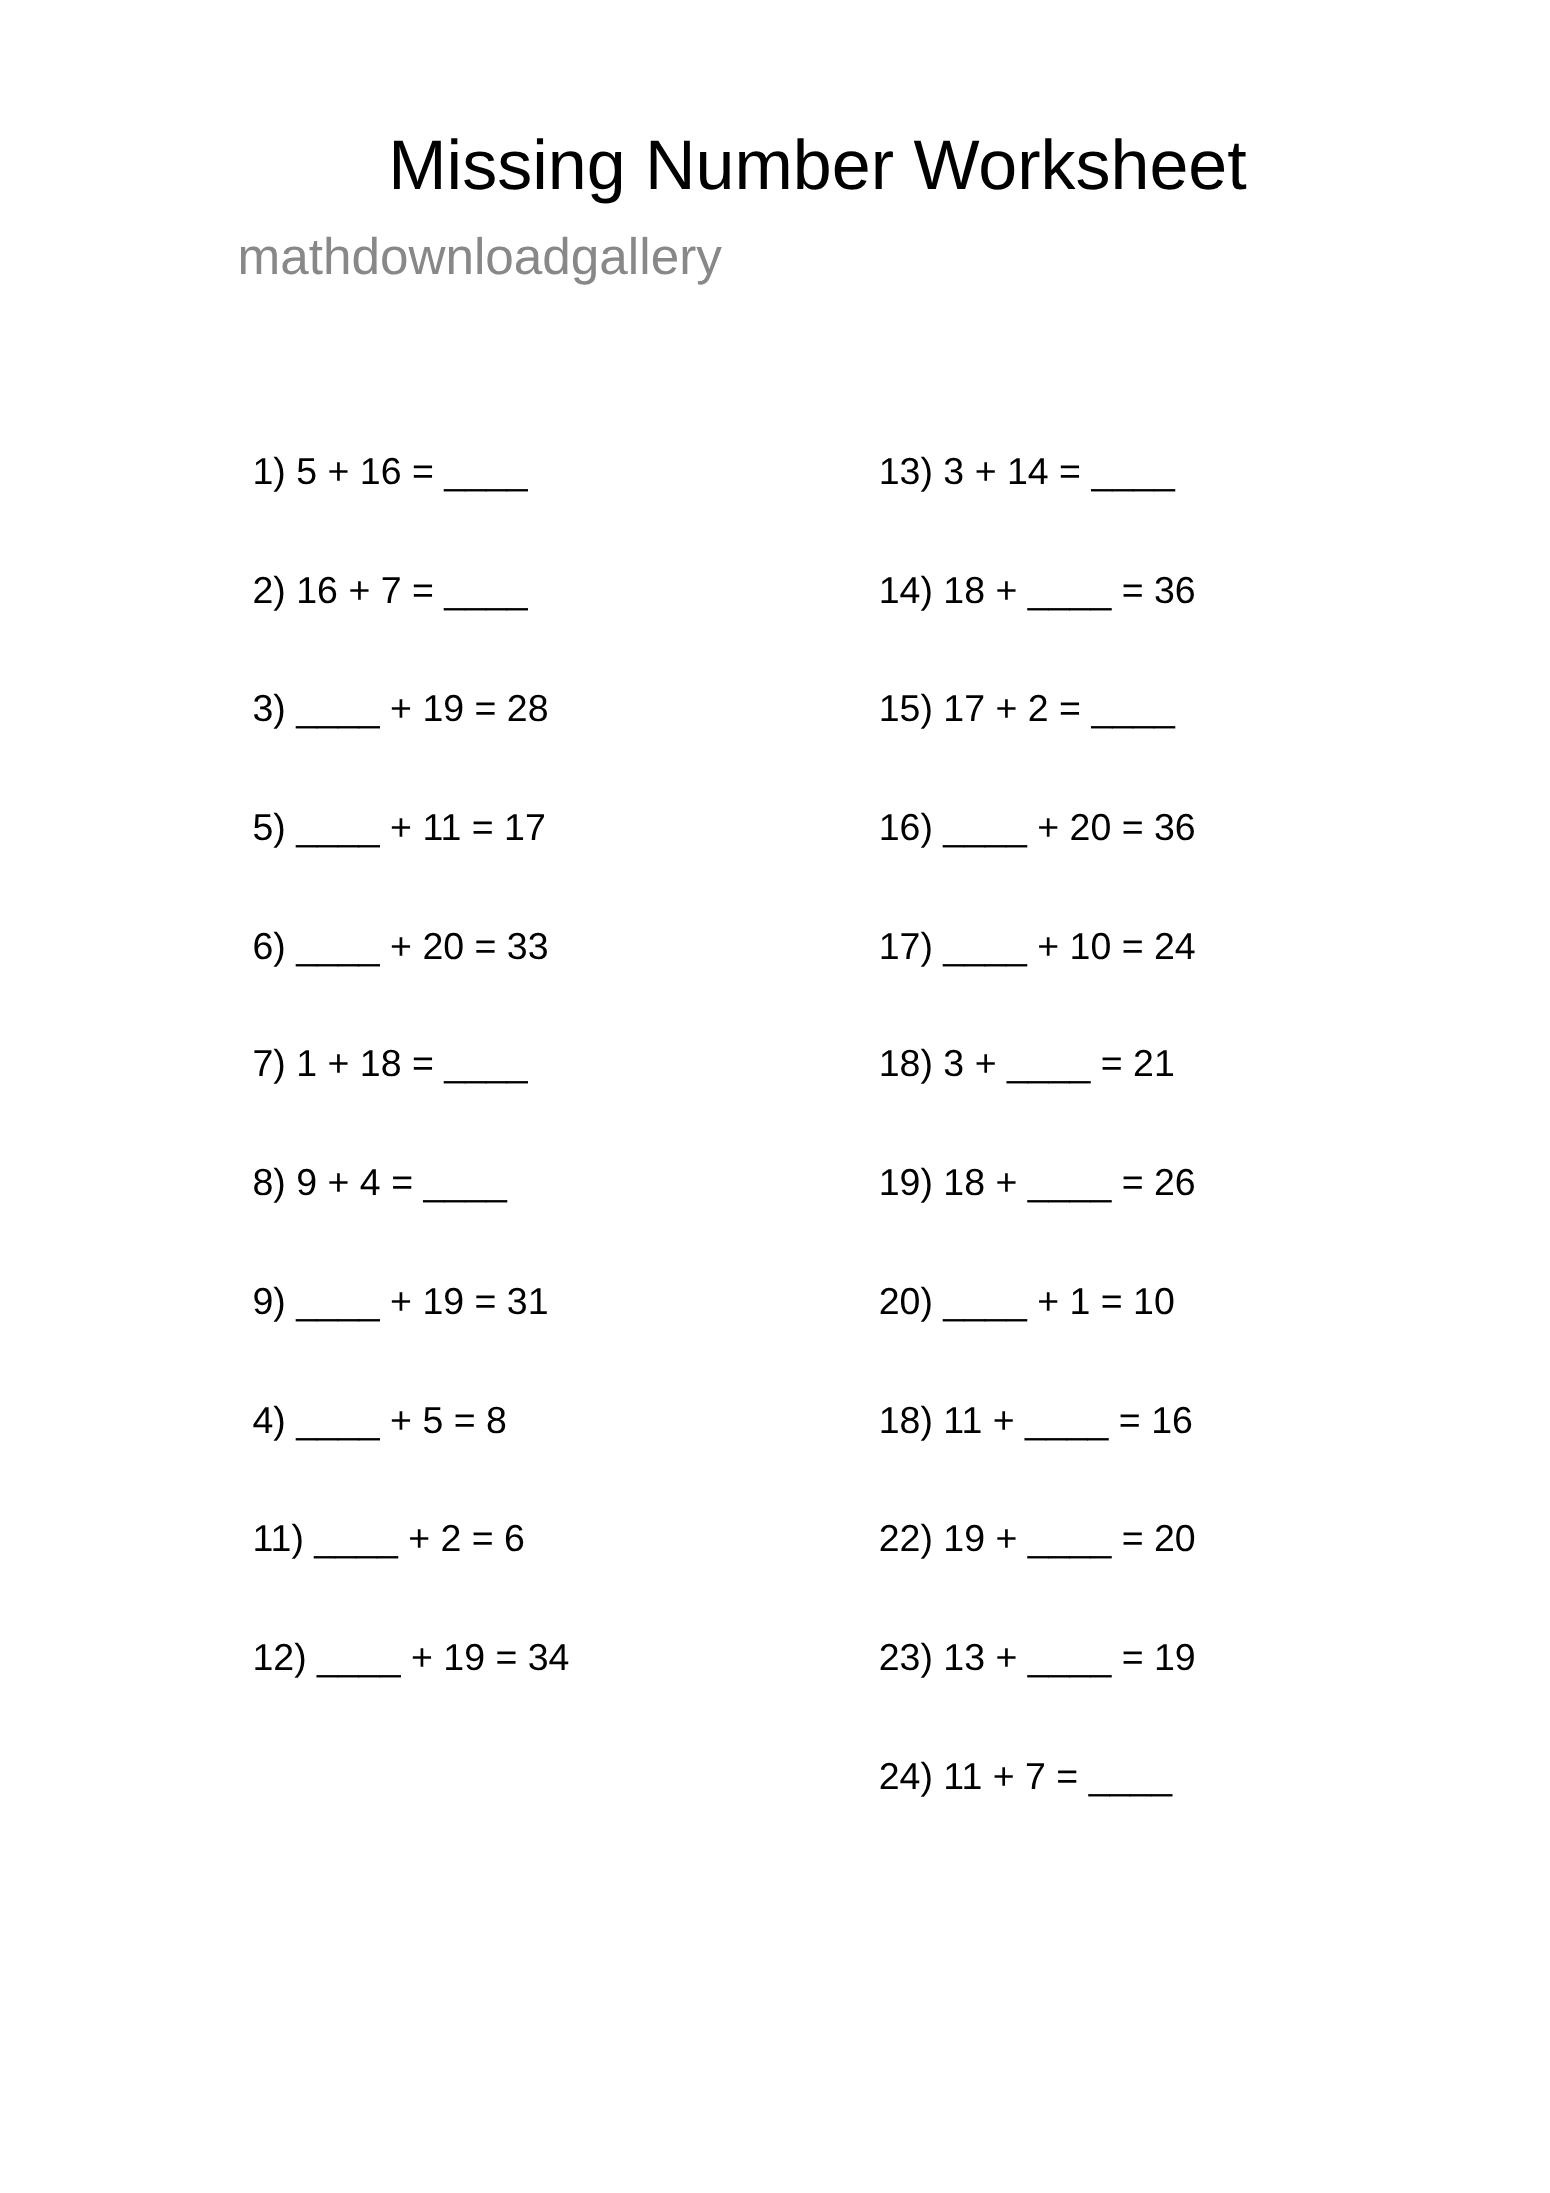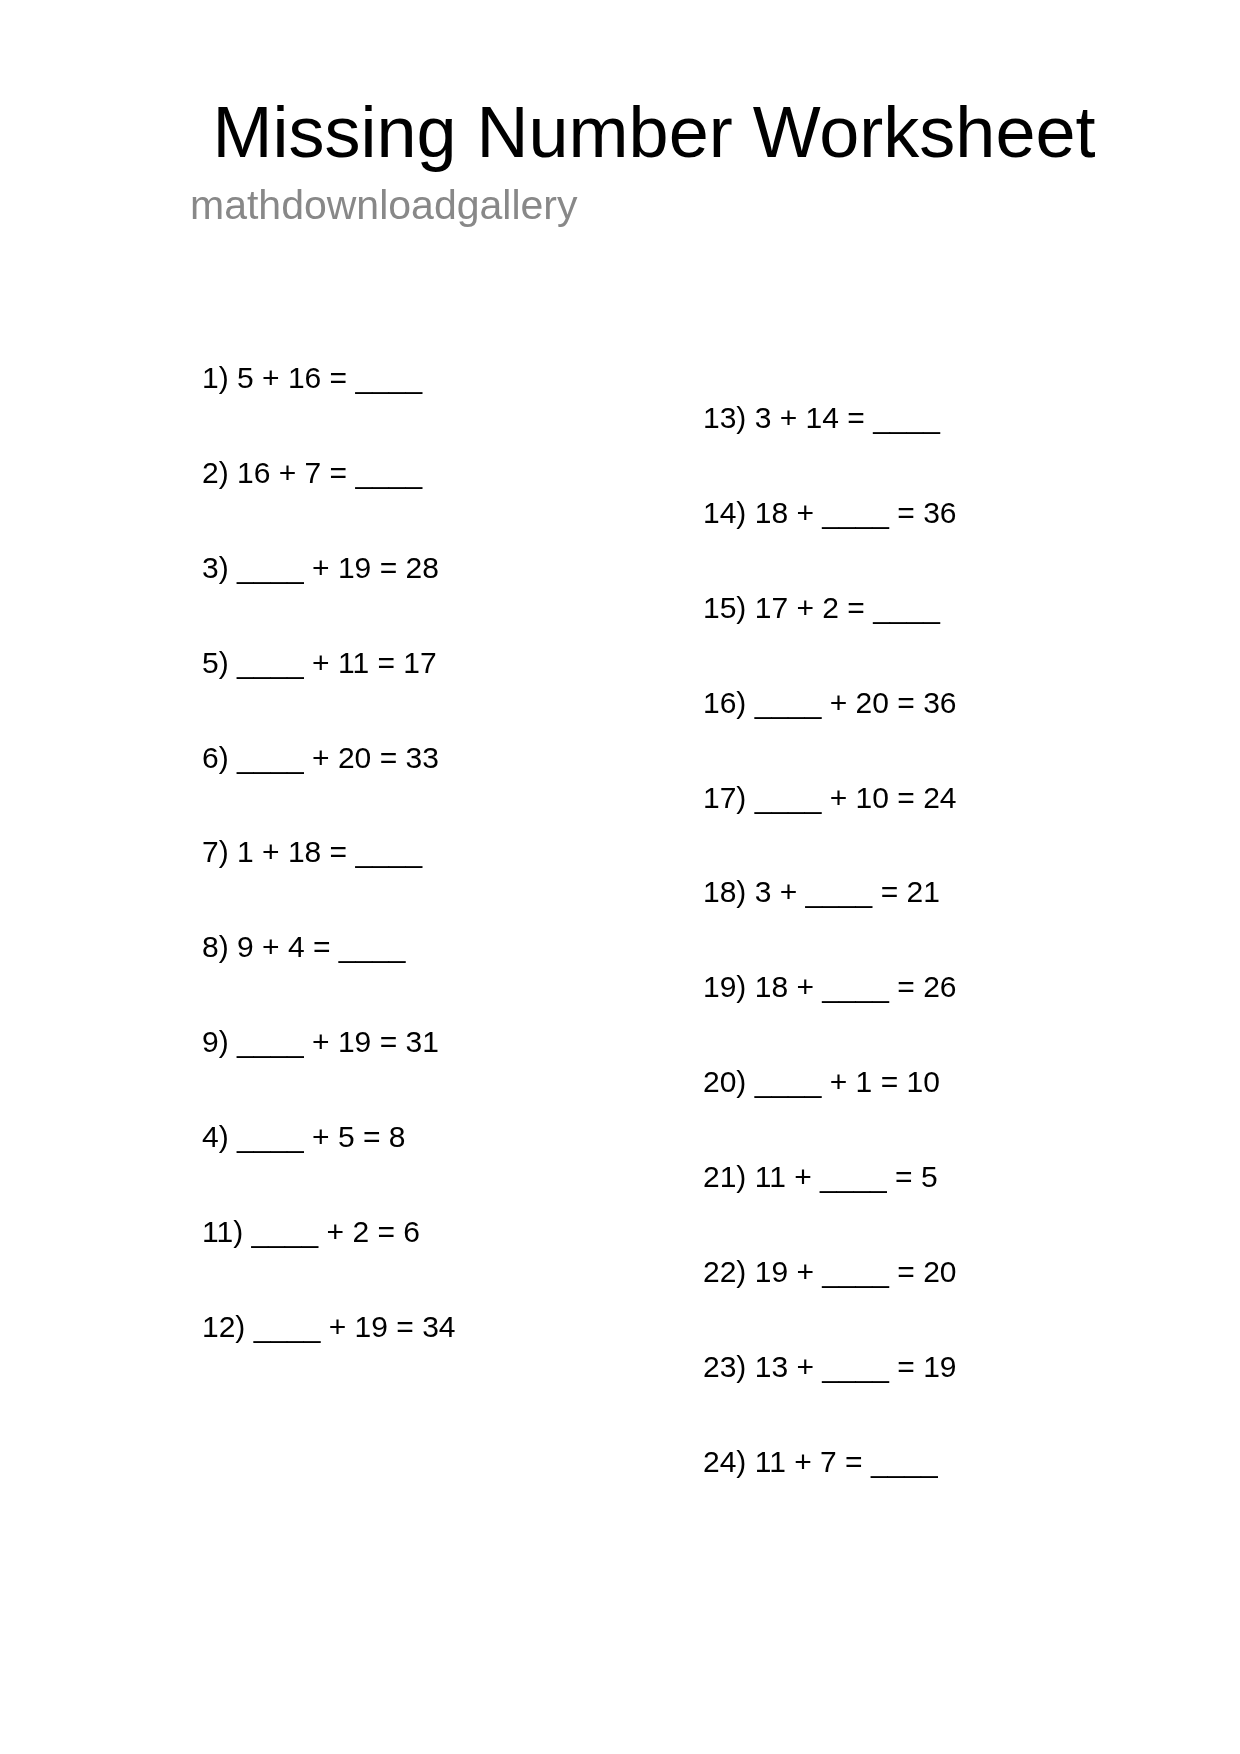--- a/index.html
+++ b/index.html
@@ -1,24 +1,24 @@
 <!DOCTYPE html>
 <html><head>
   <meta charset="utf-8">
   <style>
     html, body { margin: 0; padding: 0; background: #ffffff; }
     body { width: 1240px; height: 1754px; position: relative; overflow: hidden;
            font-family: "Liberation Sans", sans-serif; color: #000; }
     .title { position: absolute; left: 0; width: 1240px; top: 96px; text-align: center;
-             font-size: 72px; line-height: 72px; padding-left: 68px; box-sizing: border-box; }
+             font-size: 56px; line-height: 72px; padding-left: 68px; box-sizing: border-box; }
     .subtitle { position: absolute; left: 0; width: 1240px; top: 180px; text-align: left;
                 font-size: 41px; line-height: 50px; color: #888888; padding-left: 190px; box-sizing: border-box; }
     .col { position: absolute; top: 351px; }
     .col.left { left: 202px; }
-    .col.right { left: 703px; margin-top: 40px; }
+    .col.right { left: 703px; }
     .problem { height: 94.9px; font-size: 30px; line-height: 54px; white-space: pre; }
   </style>
 </head>
 <body>
 
 <div class="title">Missing Number Worksheet</div>
 <div class="subtitle">mathdownloadgallery</div>
 
 <div class="col left">
   <div class="problem">1) 5 + 16 = ____</div>
@@ -36,17 +36,17 @@
 
 <div class="col right">
   <div class="problem">13) 3 + 14 = ____</div>
   <div class="problem">14) 18 + ____ = 36</div>
   <div class="problem">15) 17 + 2 = ____</div>
   <div class="problem">16) ____ + 20 = 36</div>
   <div class="problem">17) ____ + 10 = 24</div>
   <div class="problem">18) 3 + ____ = 21</div>
   <div class="problem">19) 18 + ____ = 26</div>
   <div class="problem">20) ____ + 1 = 10</div>
-  <div class="problem">21) 11 + ____ = 5</div>
+  <div class="problem">18) 11 + ____ = 16</div>
   <div class="problem">22) 19 + ____ = 20</div>
   <div class="problem">23) 13 + ____ = 19</div>
   <div class="problem">24) 11 + 7 = ____</div>
 </div>
 
 </body></html>

